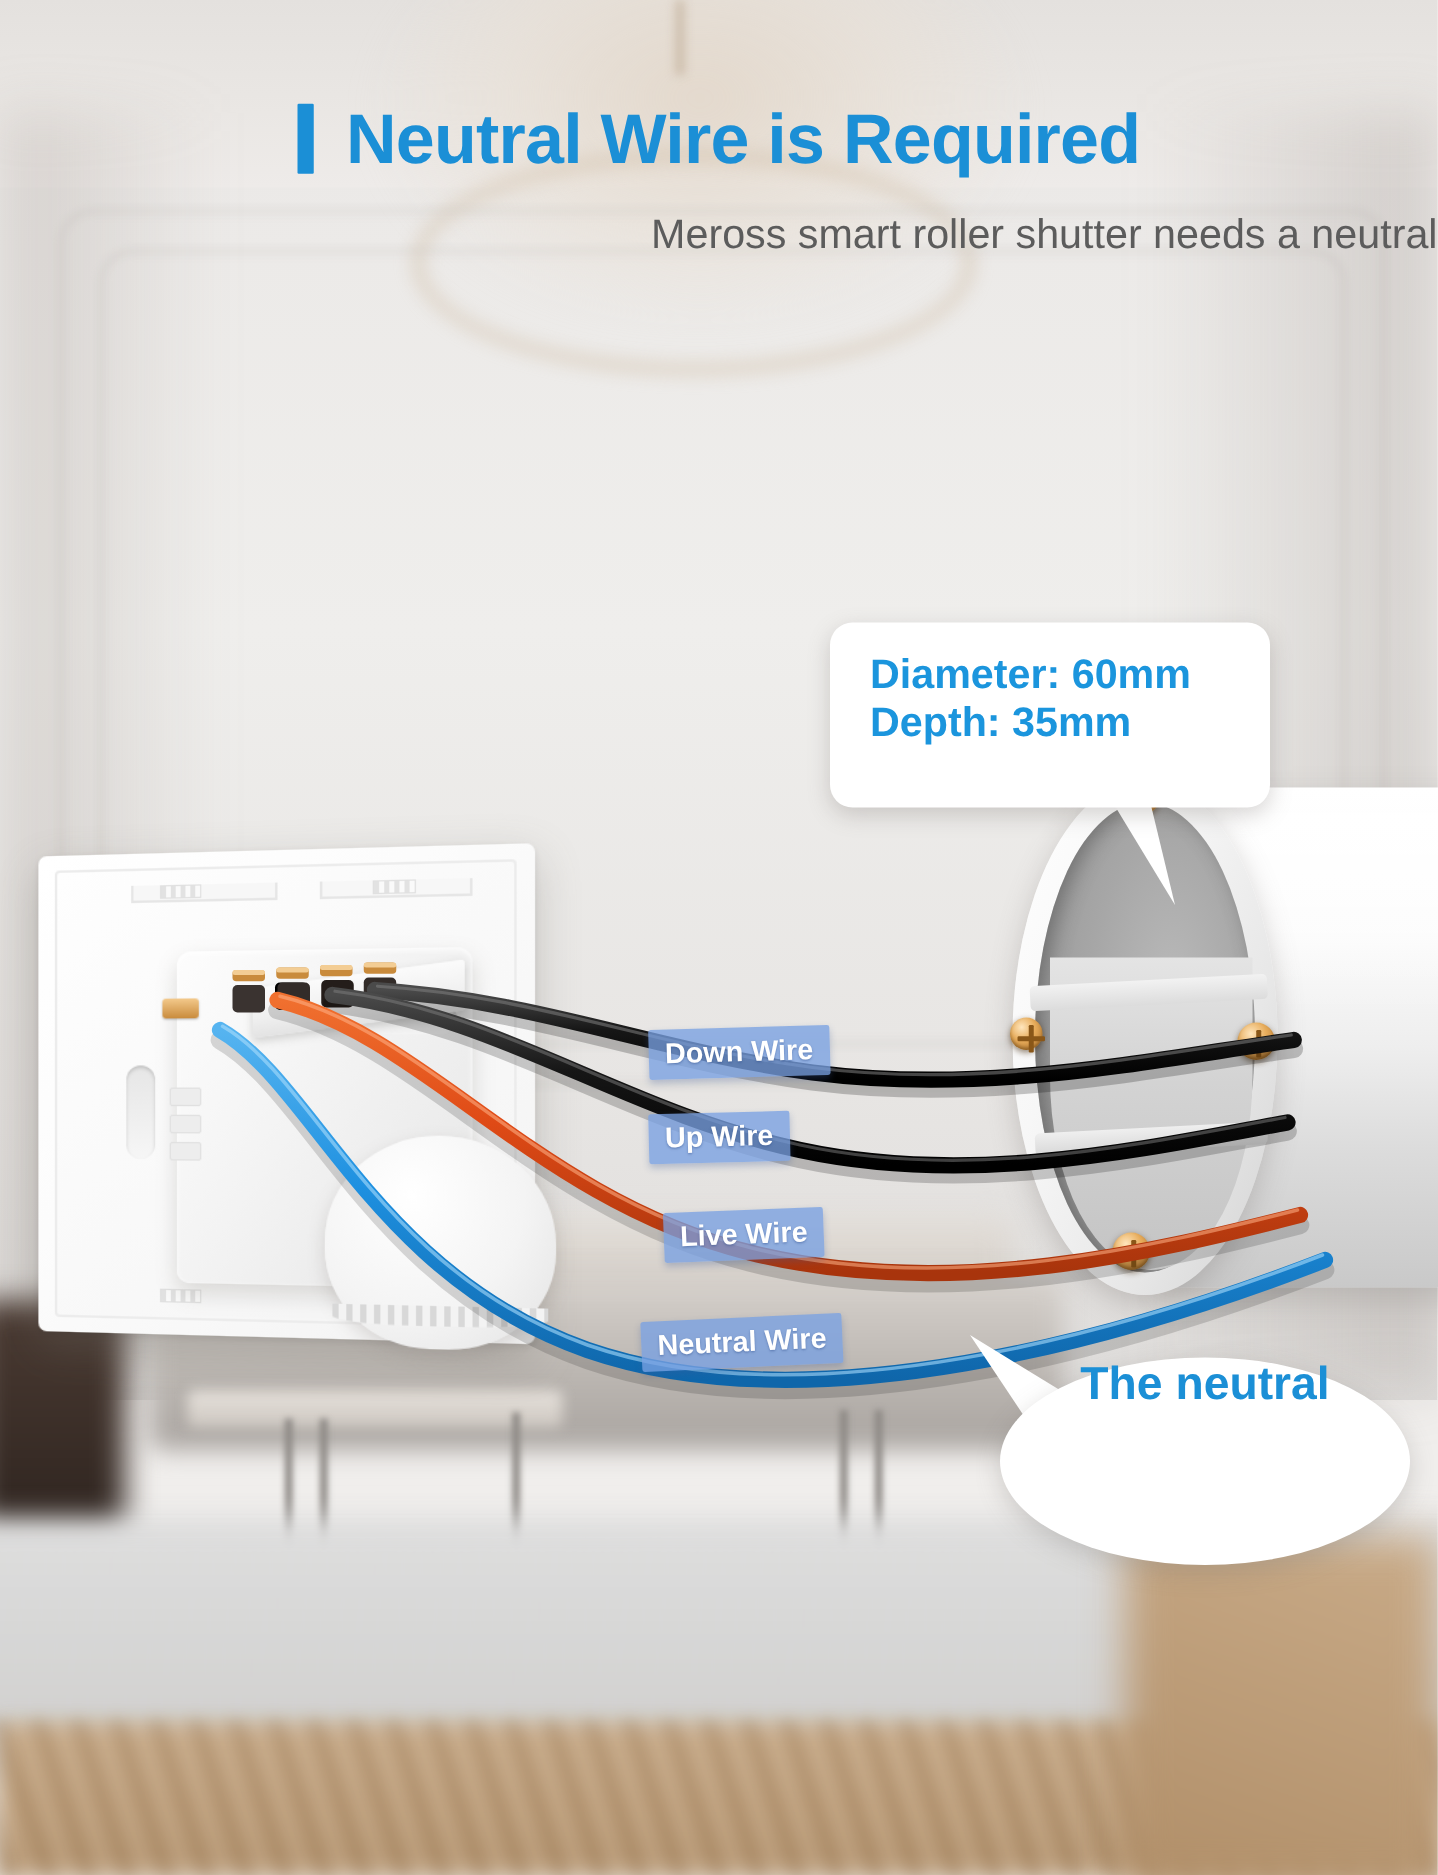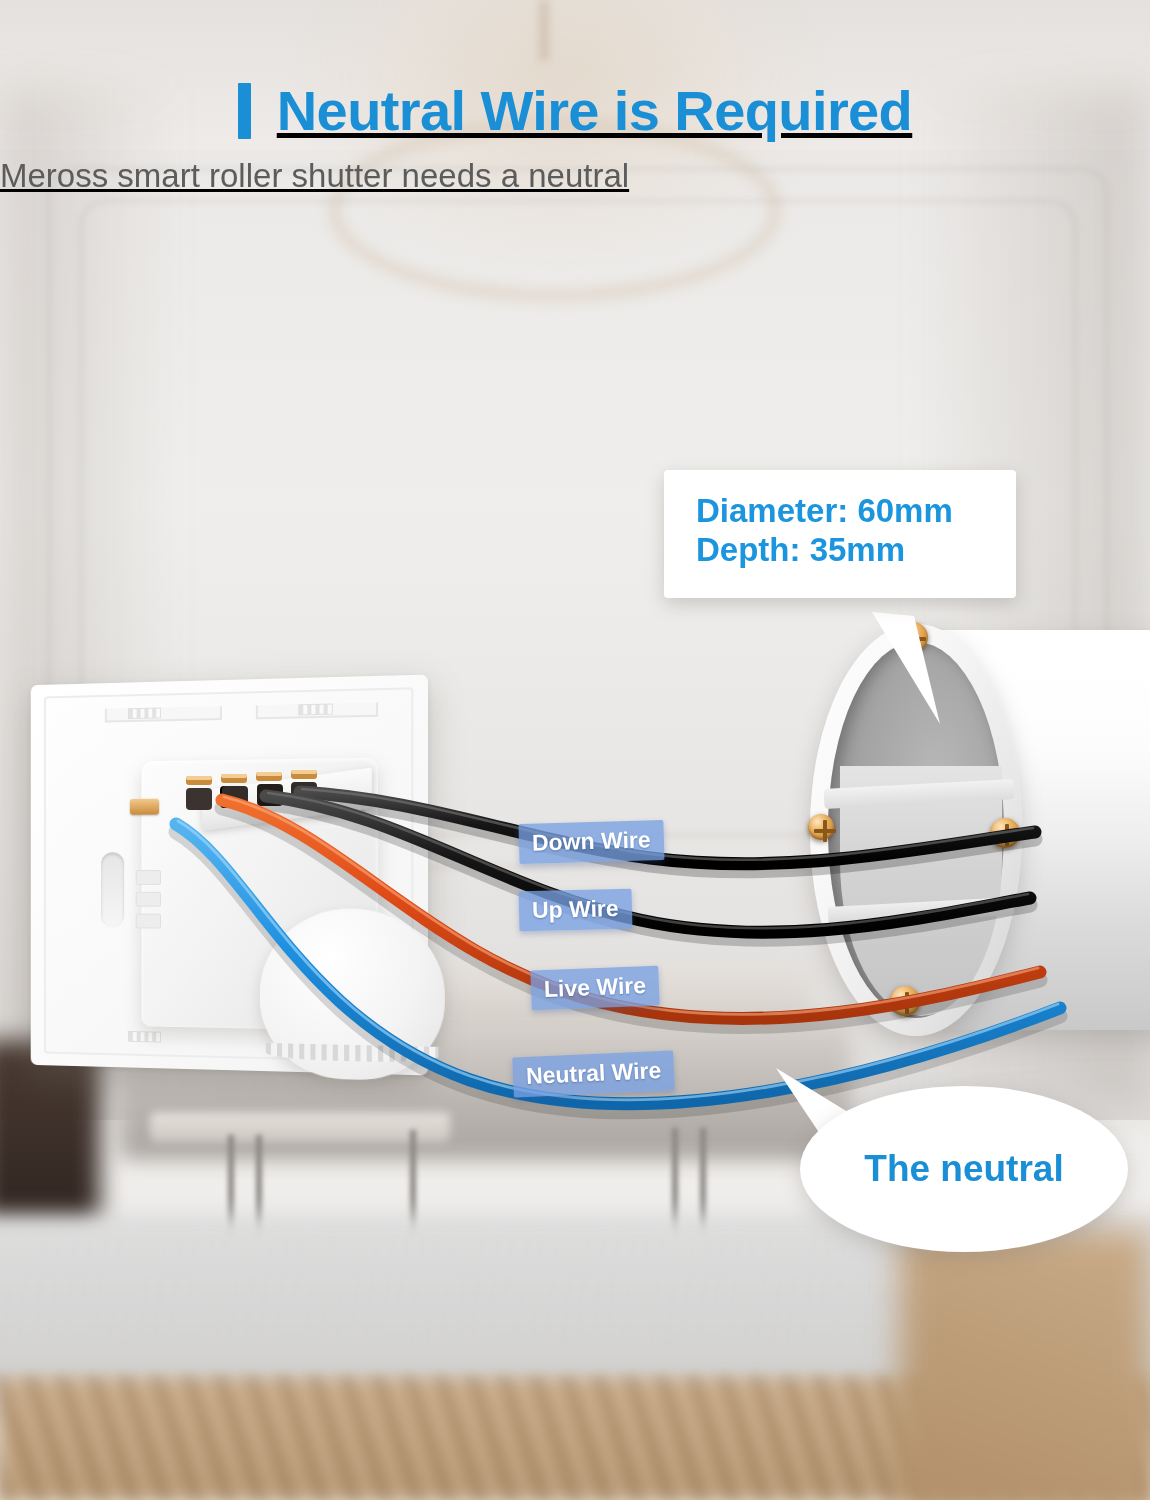--- a/index.html
+++ b/index.html
@@ -98,34 +98,34 @@
     position:absolute; left:-30px; top:1375px; width:1210px; height:130px;
     background:repeating-linear-gradient(72deg, rgba(160,128,92,.45) 0 14px, rgba(210,186,156,.38) 14px 30px);
     filter:blur(6px); opacity:.8;
   }
   .floor-right {
     position:absolute; right:0; top:1230px; width:250px; height:280px;
     background:linear-gradient(200deg,#c9ab88,#b08e68); filter:blur(16px);
   }
 
   
-  .header { position:absolute; left:0; top:0; width:1150px;text-decoration:underline; }
+  .header { position:absolute; left:0; top:0; width:1150px; }
   .title-row {
     display:flex; align-items:center; justify-content:center;
     gap:26px; padding-top:78px;
   }
   .title-bar {
     width:13px; height:56px; background:#1b8fd6; border-radius:1px;
   }
   .title-text {
     font-size:56px; font-weight:700; color:#1b8fd6;
     letter-spacing:-.6px; white-space:nowrap;
   }
   .subtitle {
-    margin-top:11px; text-align:left;
+    margin-top:22px; text-align:right;
     font-size:33px; line-height:1.33; color:#5c5c5c; font-weight:400;
   }
   .subtitle div { white-space:nowrap; }
 
   
   .switch-wrap { position:absolute; left:24px; top:680px; width:400px; height:390px; }
   .faceplate {
     position:absolute; inset:0;
     background:linear-gradient(135deg,#ffffff 0%,#fcfcfc 40%,#f2f2f2 100%);
     border-radius:7px;
@@ -261,37 +261,37 @@
     box-shadow:0 3px 6px rgba(60,90,150,.30);
     white-space:nowrap;
   }
   .lbl-down    { left:519px; top:822px;  transform:rotate(-1.6deg); }
   .lbl-up      { left:519px; top:890px;  transform:rotate(-1.4deg); }
   .lbl-live    { left:531px; top:968px;  transform:rotate(-2.2deg); }
   .lbl-neutral { left:513px; top:1054px; transform:rotate(-2.6deg); }
 
   
   .callout-dim {
-    position:absolute; left:664px; top:470px; width:352px; height:128px;
-    background:#ffffff; border-radius:4px;
+    position:absolute; left:664px; top:498px; width:352px; height:148px;
+    background:#ffffff; border-radius:18px;
     box-shadow:0 6px 18px rgba(110,105,100,.28);
     padding:22px 0 0 32px;
   }
   .callout-dim .line {
     color:#1b95dd; font-weight:700; font-size:33px; line-height:1.18;
     white-space:nowrap;
   }
   .callout-dim-tail {
     position:absolute; left:862px; top:612px; width:96px; height:116px;
   }
   .callout-blue {
     position:absolute; left:800px; top:1086px; width:328px; height:166px;
     background:#ffffff; border-radius:50%;
     box-shadow:0 6px 20px rgba(110,105,100,.26);
-    display:flex; justify-content:center; align-items:center;
+    display:flex; justify-content:center; 
   }
   .callout-blue .line {
     color:#1b8fd6; font-weight:700; font-size:37px; line-height:1.14;
     white-space:nowrap;
   }
   .callout-blue-tail { position:absolute; left:770px; top:1066px; width:110px; height:100px; }
 </style>
 </head>
 <body>
 

